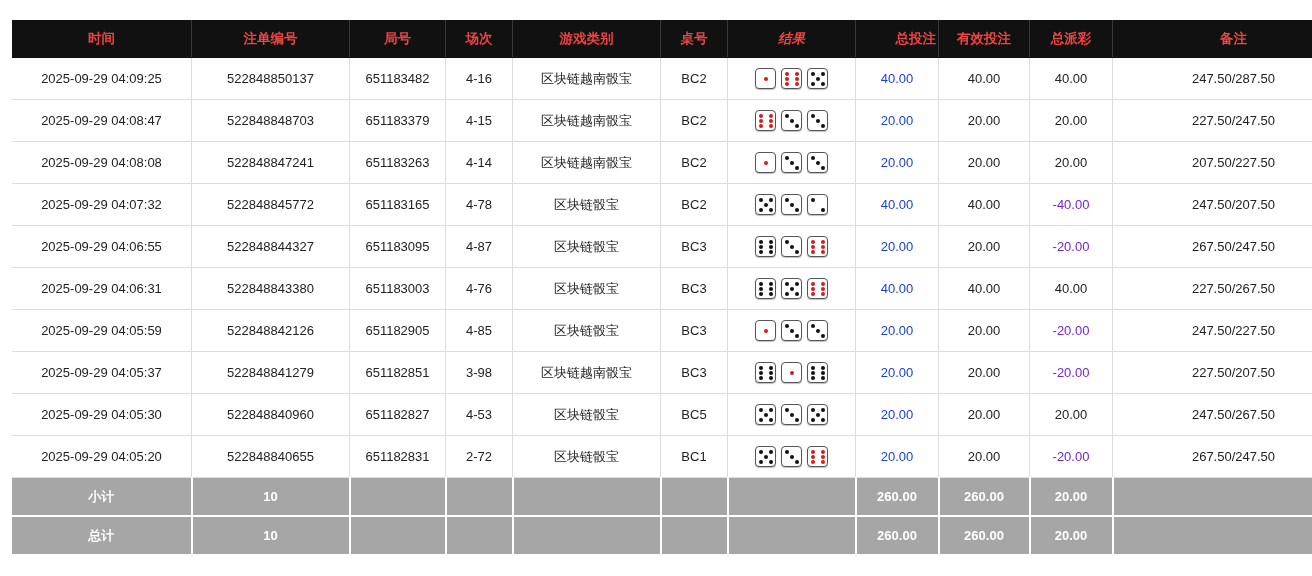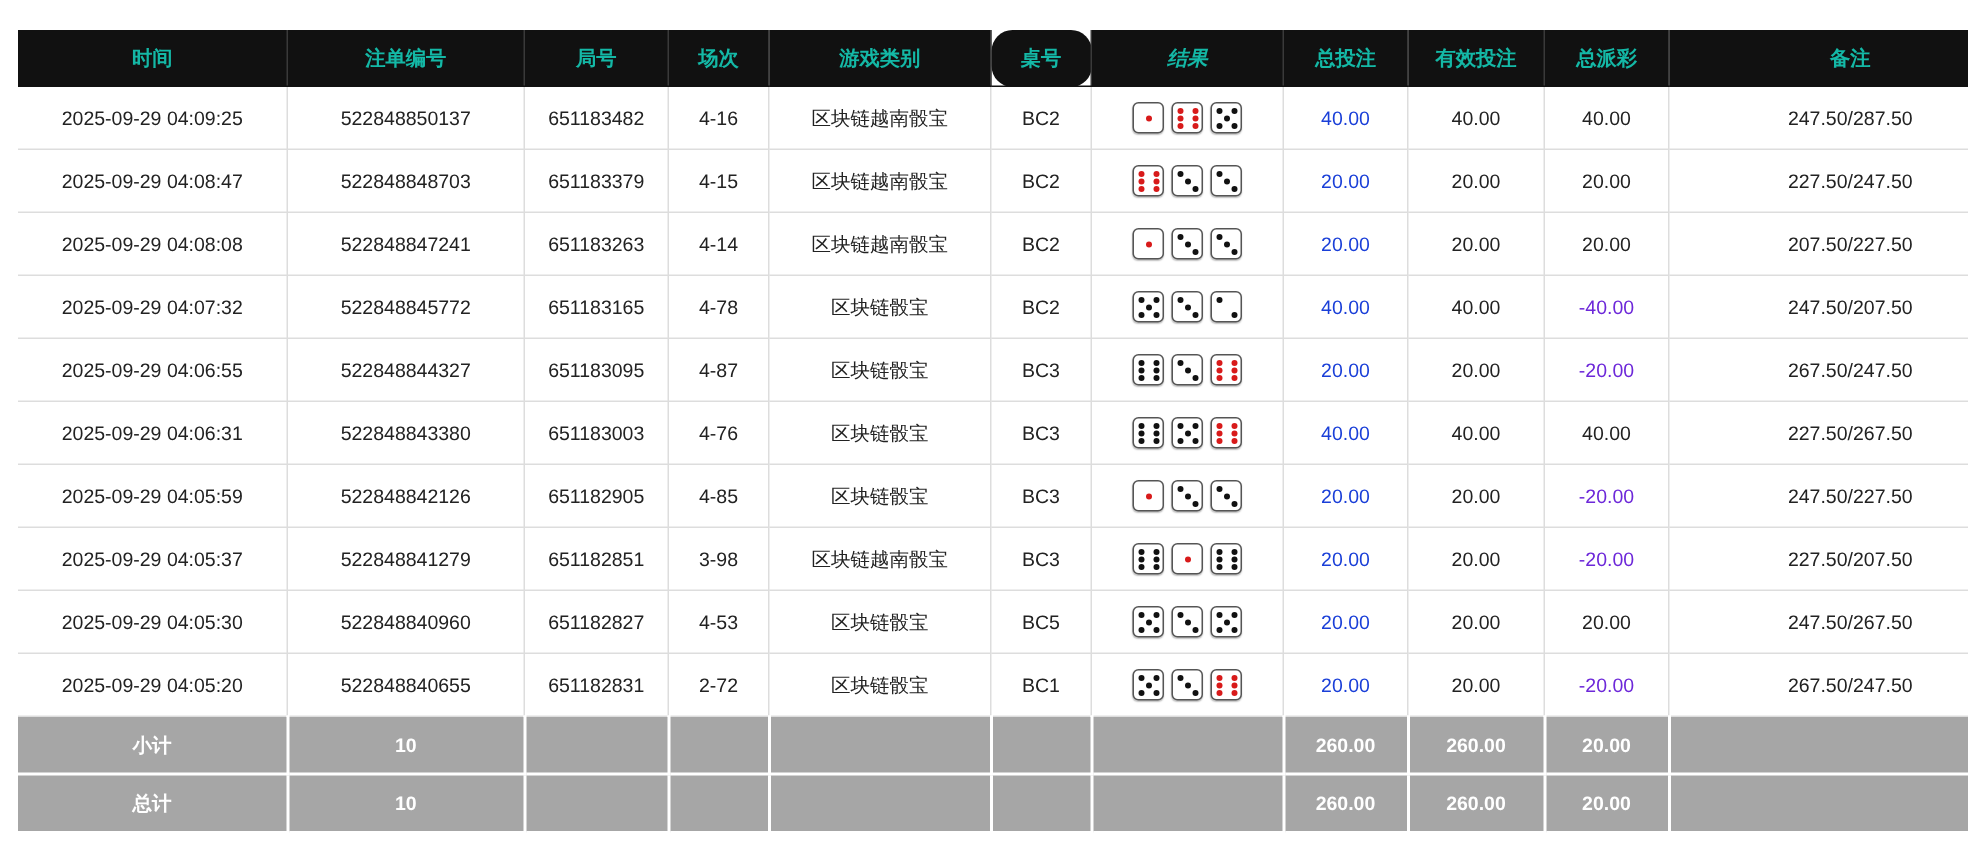--- a/index.html
+++ b/index.html
@@ -19,21 +19,21 @@
   }
   table.bet-table {
     border-collapse: collapse;
     width: 1288px;
     table-layout: fixed;
     font-size: 13px;
     color: #222;
   }
   table.bet-table thead th {
     background: #111111;
-    color: #14b8a6;
+    color: #ef4444;
     font-weight: bold;
     font-size: 13.5px;
     height: 37px;
     border-right: 1px solid #3a3a3a;
     border-bottom: 1px solid #111;
     text-align: center;
     padding: 0 2px;
   }
   table.bet-table thead th:last-child {
     border-right: none;
@@ -105,23 +105,23 @@
 
 <div class="page">
   <table class="bet-table">
     <thead>
       <tr id="header-row">
           <th style="width: 175px;">时间</th>
           <th style="width: 153px;">注单编号</th>
           <th style="width: 91px;">局号</th>
           <th style="width: 62px; text-align: center;">场次</th>
           <th style="width: 143px;">游戏类别</th>
-          <th style="width: 62px; border-radius: 14px;">桌号</th>
+          <th style="width: 62px;">桌号</th>
           <th style="width: 123px; font-style: italic;">结果</th>
-          <th style="width: 78px;">总投注</th>
+          <th style="width: 78px; text-align: right;">总投注</th>
           <th style="width: 86px;">有效投注</th>
           <th style="width: 78px;">总派彩</th>
           <th style="width: 237px;">备注</th>
         </tr>
     </thead>
     <tbody id="table-body">
         <tr>
           <td>2025-09-29 04:09:25</td>
           <td>522848850137</td>
           <td>651183482</td>

